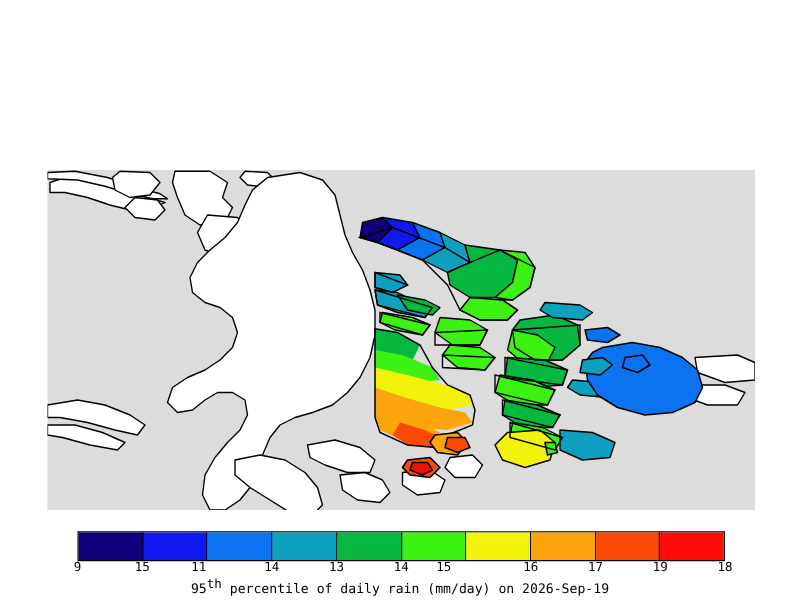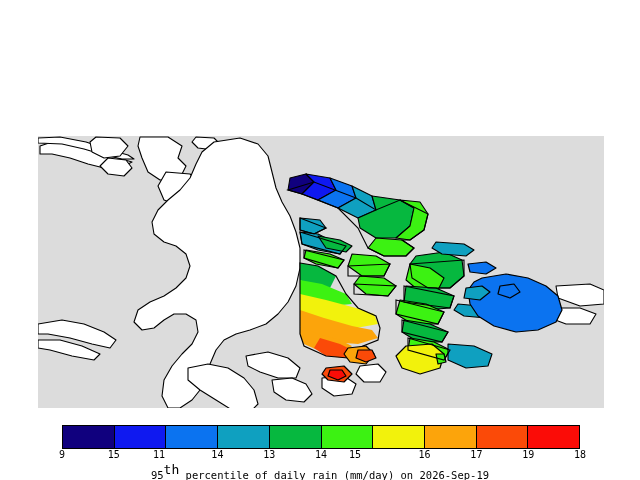--- a/index.html
+++ b/index.html
@@ -90,21 +90,21 @@
     left: 0;
     top: 42px;
     width: 640px;
     text-align: center;
     font-family: "DejaVu Sans Mono", "Liberation Mono", monospace;
     font-size: 10.5px;
     color: #000000;
     white-space: nowrap;
   }
   #cb-caption sup {
-    font-size: 13px;
+    font-size: 10px;
     vertical-align: super;
   }
 </style>
 </head>
 <body>
 
 <div id="page">
 
 
   <div id="map-area">

